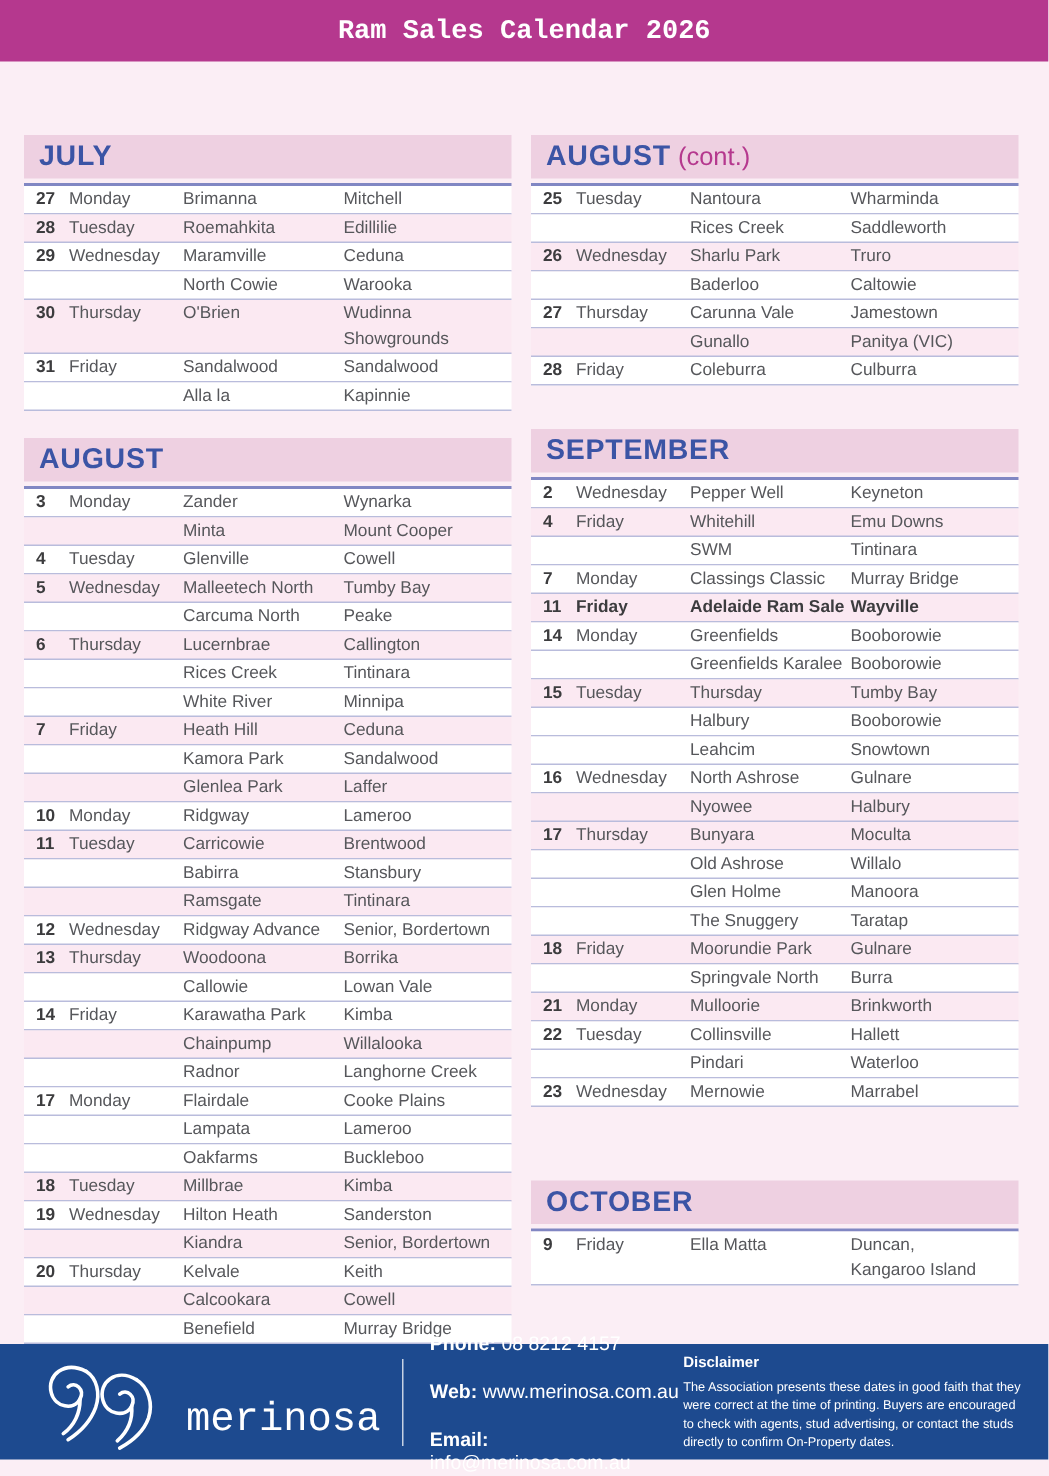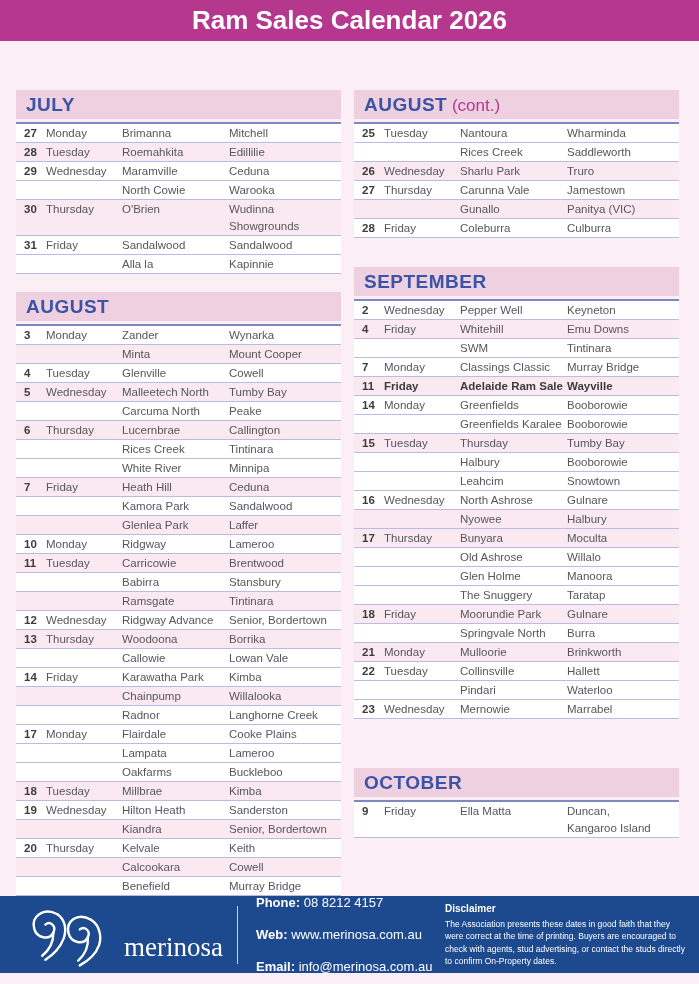--- a/index.html
+++ b/index.html
@@ -16,41 +16,41 @@
     --footer-bg:#1d4a8f;
   }
   *{box-sizing:border-box;}
   html,body{margin:0;padding:0;}
   body{
     width:699px;height:984px;position:relative;overflow:hidden;
     background:var(--page-bg);
     font-family:"Liberation Sans",sans-serif;
   }
   .banner{height:41px;background:var(--banner-bg);display:flex;align-items:center;justify-content:center;}
-  .banner-title{color:#ffffff;font-size:26px;font-weight:bold;}
+  .banner-title{color:#ffffff;font-size:18px;font-weight:bold;font-family:Liberation Mono, monospace;}
   .content{display:flex;gap:13px;padding:17px 16px 0 16px;}
   .col{width:325px;display:flex;flex-direction:column;margin-top:32px;}
   .section{margin-bottom:18px;}
   .col-right .section:nth-child(1){margin-bottom:29px;}
   .col-right .section:nth-child(2){margin-bottom:49px;}
   .section-header{background:var(--sec-bg);padding:4px 10px 3px 10px;font-size:19px;font-weight:bold;color:var(--sec-title);letter-spacing:.5px;}
   .section-suffix{color:var(--sec-suffix);font-weight:normal;font-size:17px;letter-spacing:0;text-align:center;}
   .rule{height:2px;background:var(--rule);margin-top:3px;}
   .row{display:flex;align-items:flex-start;min-height:18px;border-bottom:1px solid var(--row-rule);background:#ffffff;font-size:11.5px;color:var(--text);}
   .row.shade{background:var(--stripe);}
   .row.bold .cell{font-weight:bold;color:var(--date-text);}
   .cell{line-height:17px;padding-top:1px;}
   .cell-date{width:30px;padding-left:8px;font-weight:bold;color:var(--date-text);}
   .cell-day{width:76px;}
   .cell-stud{width:107px;}
   .cell-town{flex:1;white-space:pre-line;padding-right:2px;}
   .footer{position:absolute;left:0;right:0;bottom:11px;height:77px;background:var(--footer-bg);display:flex;align-items:center;color:#ffffff;}
   .logo{display:flex;align-items:flex-end;margin-left:26px;}
   .logo svg{width:98px;height:64px;display:block;}
-  .logo-text{font-family:Liberation Serif, serif;font-size:27px;line-height:1;margin-left:0px;margin-bottom:6px;}
+  .logo-text{font-family:Liberation Mono, monospace;font-size:27px;line-height:1;margin-left:0px;margin-bottom:6px;}
   .footer-divider{width:1px;height:58px;background:rgba(255,255,255,.75);margin:0 18px 0 14px;}
   .contact{display:flex;flex-direction:column;gap:17px;font-size:13px;}
   .contact-line .c-label{font-weight:bold;}
   .disclaimer{width:240px;margin-left:auto;margin-right:14px;font-size:8.5px;line-height:1.45;}
   .disclaimer-title{font-size:10px;font-weight:bold;margin-bottom:2px;}
 </style>
 </head>
 <body>
 
 <header class="banner">
@@ -328,20 +328,26 @@
           <div class="cell cell-date"></div>
           <div class="cell cell-day"></div>
           <div class="cell cell-stud">Rices Creek</div>
           <div class="cell cell-town">Saddleworth</div>
         </div>
         <div class="row shade">
           <div class="cell cell-date">26</div>
           <div class="cell cell-day">Wednesday</div>
           <div class="cell cell-stud">Sharlu Park</div>
           <div class="cell cell-town">Truro</div>
+        </div>
+        <div class="row">
+          <div class="cell cell-date"></div>
+          <div class="cell cell-day"></div>
+          <div class="cell cell-stud">Baderloo</div>
+          <div class="cell cell-town">Caltowie</div>
         </div>
         <div class="row">
           <div class="cell cell-date">27</div>
           <div class="cell cell-day">Thursday</div>
           <div class="cell cell-stud">Carunna Vale</div>
           <div class="cell cell-town">Jamestown</div>
         </div>
         <div class="row shade">
           <div class="cell cell-date"></div>
           <div class="cell cell-day"></div>

